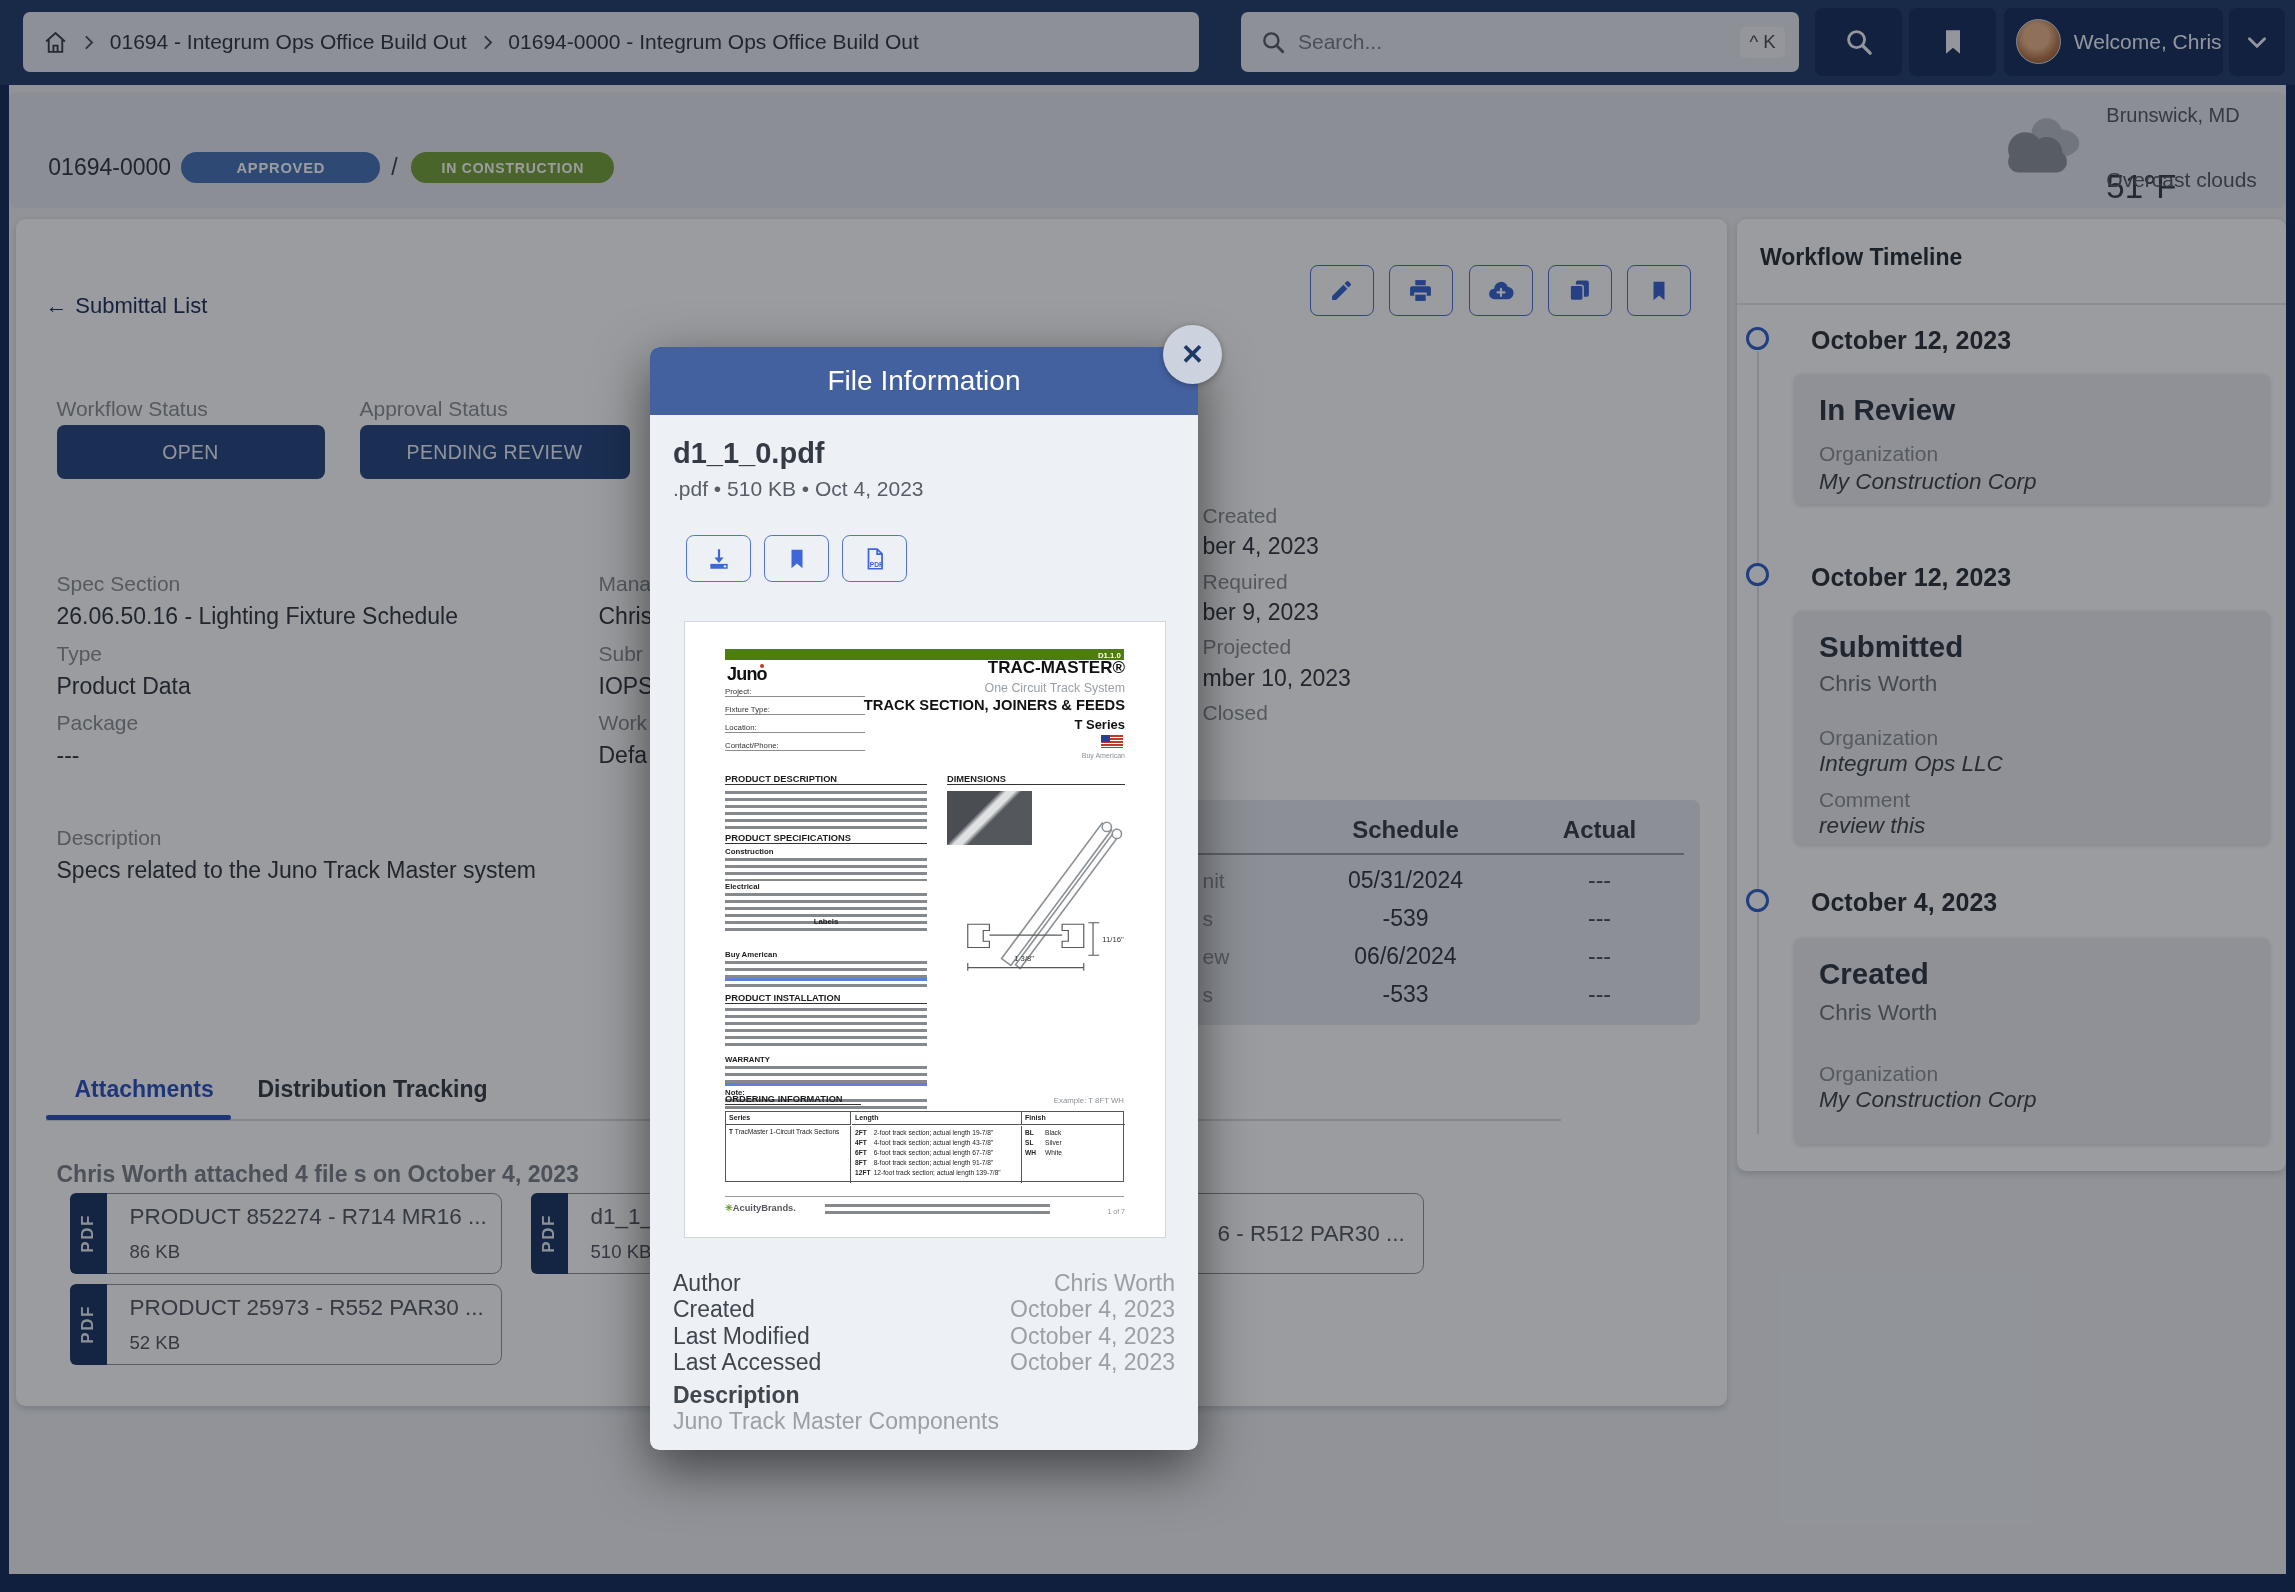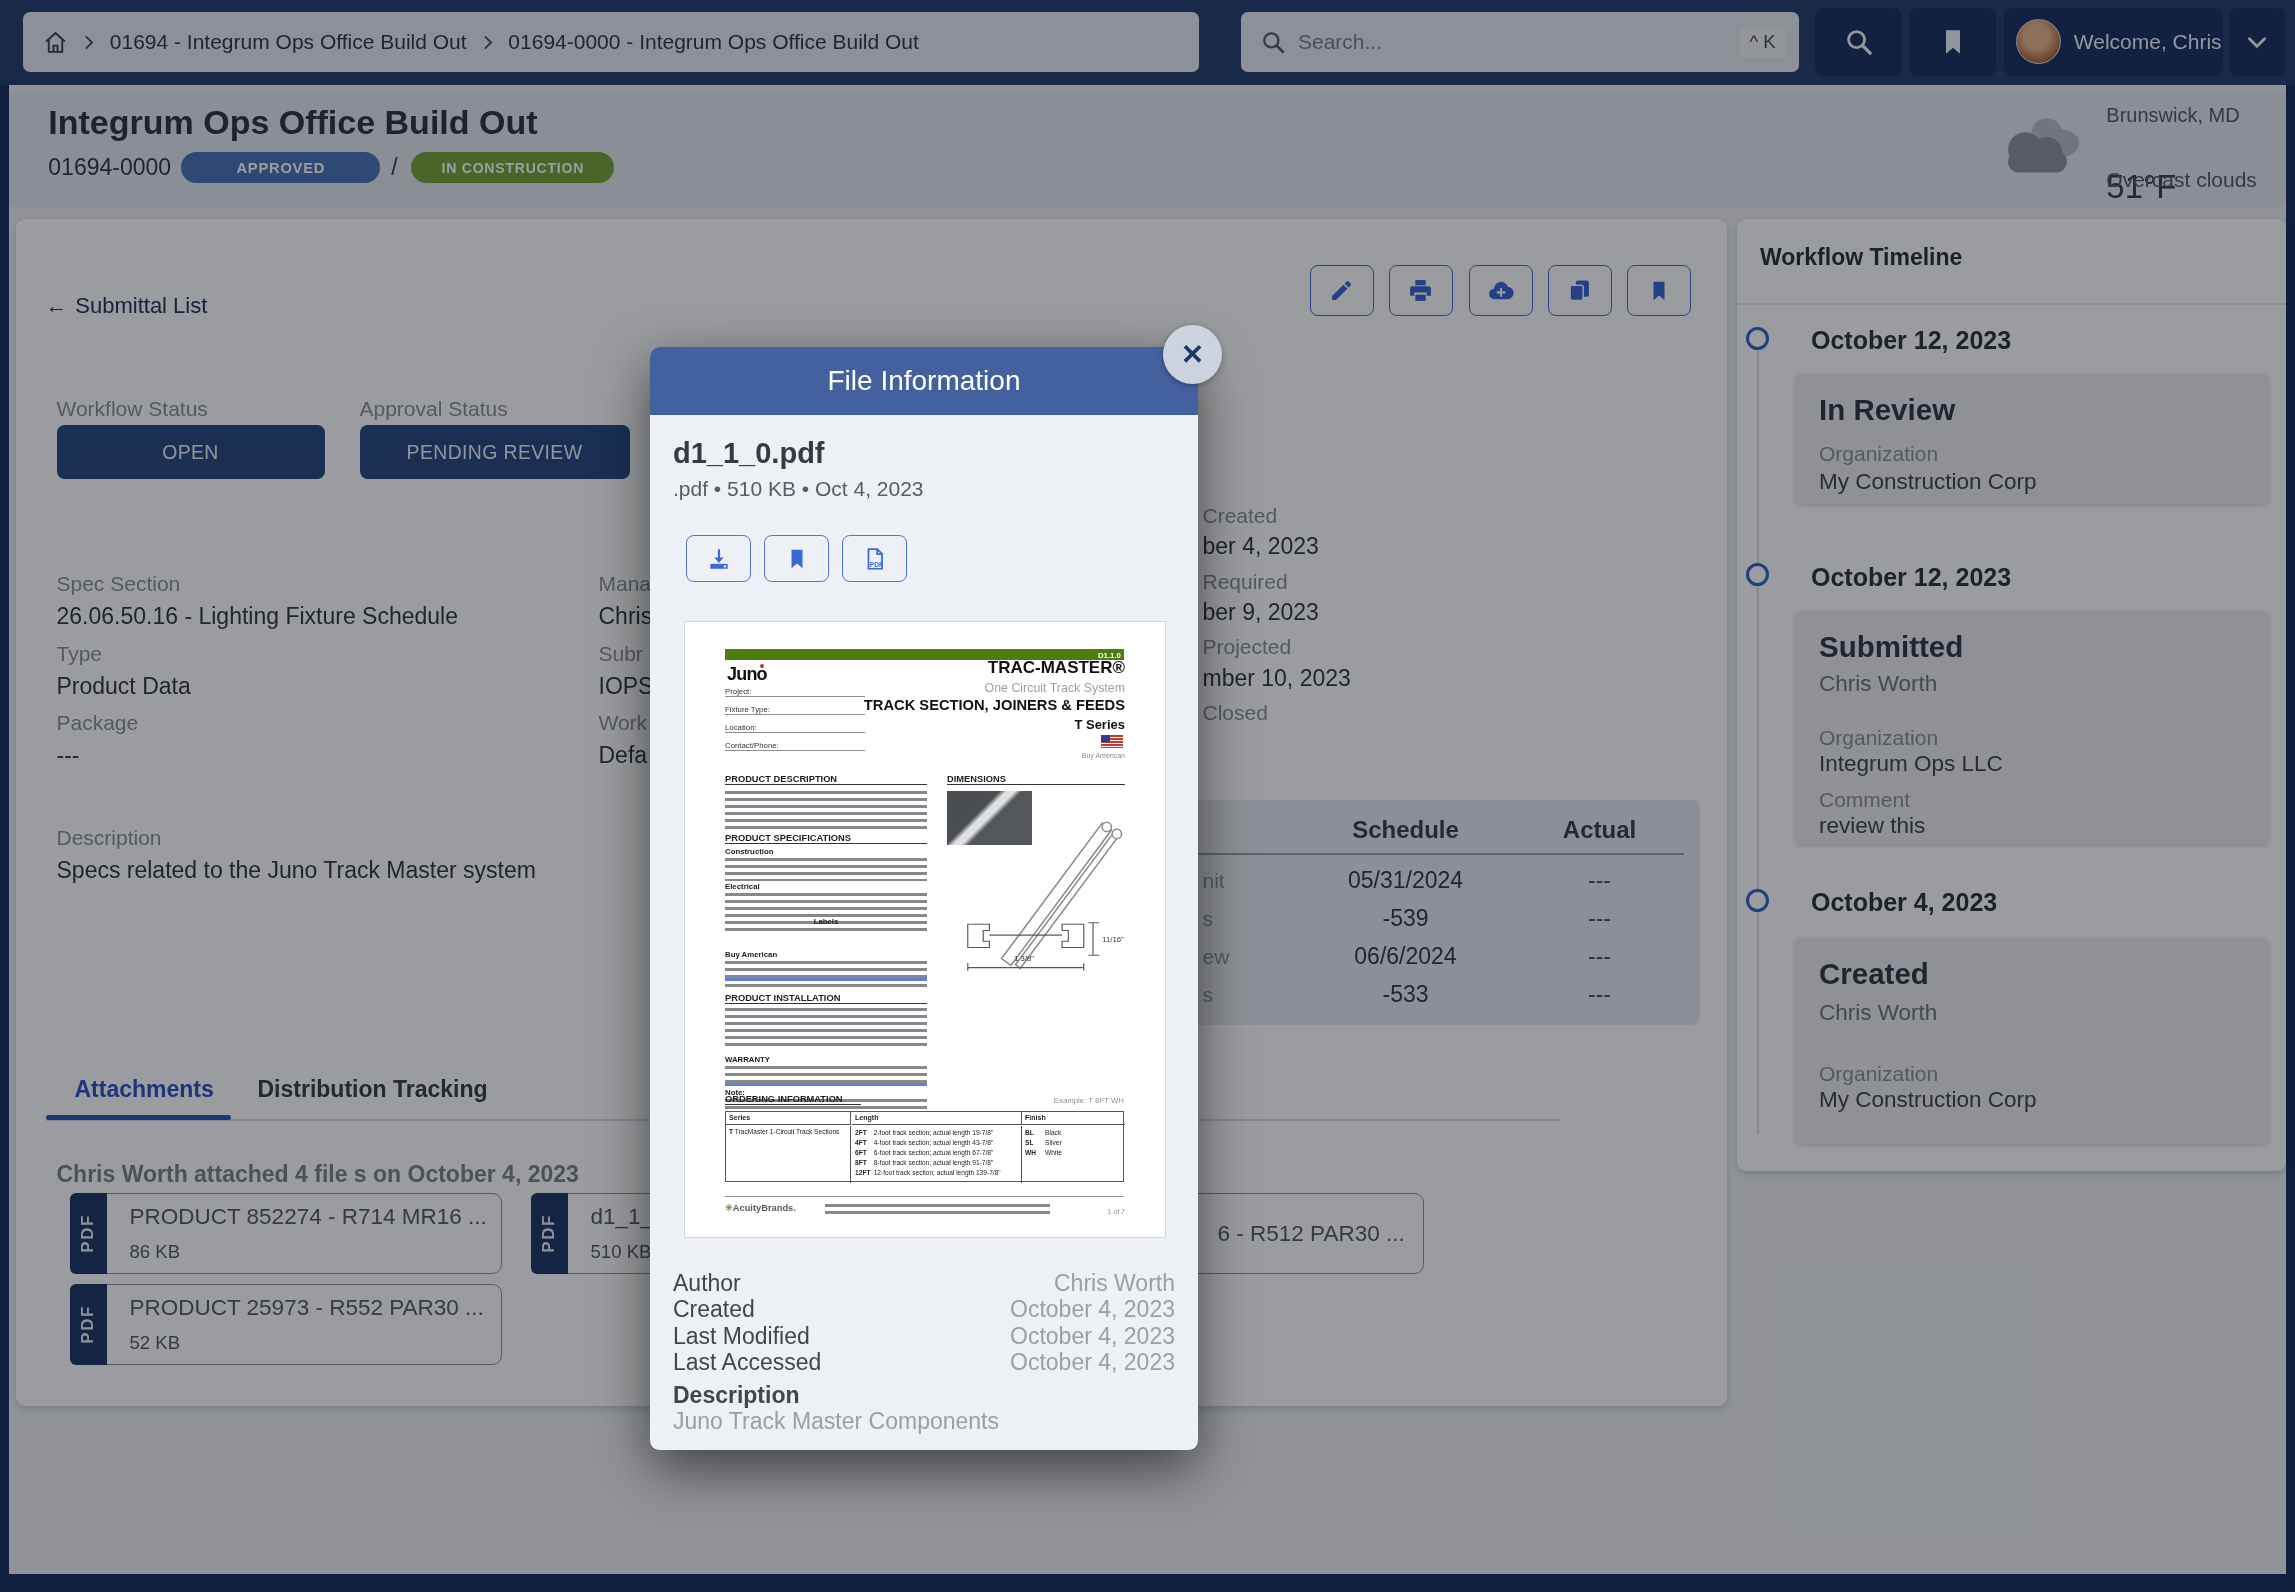--- a/index.html
+++ b/index.html
@@ -27,21 +27,21 @@
   .maincard{left:15.5px;top:219px;width:1711px;height:1187px;background:#ffffff;border-radius:9.3px;box-shadow:0 2.3px 7.8px rgba(30,40,60,.18);}
   .timelinecard{left:1737px;top:219px;width:549px;height:952px;background:#ffffff;border-radius:9.3px;box-shadow:0 2.3px 7.8px rgba(30,40,60,.18);}
   .lbl{font-size:21px;color:#8b9298;}
   .val{font-size:23px;color:#343b44;}
   .navy-pill{background:#284a80;border-radius:7.8px;color:#eef2f8;font-size:19.4px;letter-spacing:0.4px;display:flex;align-items:center;justify-content:center;}
   .actbtn{width:64px;height:51px;border:1.6px solid #4c6fd2;border-radius:7.8px;background:#fff;color:#3d66d6;display:flex;align-items:center;justify-content:center;box-sizing:border-box;}
   .tl-date{font-size:25px;font-weight:700;color:#2f363e;margin-left:18px;}
   .tl-card{background:#ebedf0;border-radius:7.8px;box-shadow:0 1.6px 4.7px rgba(30,40,60,.15);}
   .tl-title{font-size:29.5px;font-weight:700;color:#333b46;}
   .tl-sub{font-size:22.5px;color:#6f767e;}
-  .tl-val{font-size:22.5px;color:#40474f;}
+  .tl-val{font-size:22.5px;color:#40474f;font-style:italic;}
   .tl-lbl{font-size:21px;color:#8b9298;}
   .dot{width:23px;height:23px;border:3.9px solid #3465c8;border-radius:50%;background:#fff;box-sizing:border-box;}
   .fcard-body{border:1.6px solid #8f949a;border-radius:9.3px;background:#fff;box-sizing:border-box;}
   .pdftab{width:37px;background:#1e3a67;border-radius:6.2px 0 0 6.2px;color:#e8ecf2;display:flex;align-items:center;justify-content:center;}
   .pdftab span{writing-mode:vertical-rl;transform:rotate(180deg);font-size:17px;font-weight:700;letter-spacing:1.6px;}
   .fname{font-size:22.5px;color:#555c66;}
   .fsize{font-size:18.6px;color:#555c66;}
   
   .backdrop{left:0;top:0;width:2295px;height:1593px;background:rgba(5,8,14,0.40);z-index:40;}
   .modal{left:650px;top:347px;width:548px;height:1103px;background:#edf0f5;border-radius:9.3px;z-index:60;box-shadow:0 18.6px 54px rgba(0,0,0,.55);}
@@ -126,21 +126,20 @@
     <div class="abs navbtn" style="left:2229px;top:7.8px;width:56px;">
       <span>
         <svg width="26" height="26" viewBox="0 0 24 24" fill="none" stroke="currentColor" stroke-width="2.6" stroke-linecap="round">
             <path d="M5 9l7 7 7-7"></path>
           </svg>
       </span>
     </div>
   </div>
 
   <div class="abs projhead">
-    <div class="abs proj-title">Integrum Ops Office Build Out</div>
     <div class="abs val" style="left:39px;top:62px;">01694-0000</div>
     <div class="abs pill" style="left:172px;top:60px;width:199px;height:31px;background:#4a76b8;font-size:14.7px;">APPROVED</div>
     <div class="abs" style="left:382px;top:62px;font-size:23px;color:#3a414a;">/</div>
     <div class="abs pill" style="left:402px;top:60px;width:203px;height:31px;background:#79a33c;font-size:14px;">IN CONSTRUCTION</div>
 
     <div class="abs" style="left:1979px;top:20px;">
       <svg width="99" height="73" viewBox="0 0 64 47">
         <circle cx="38" cy="14" r="10" fill="#b9bec5"></circle>
           <ellipse cx="46" cy="20" rx="13" ry="9" fill="#b9bec5"></ellipse>
         <circle cx="24" cy="24" r="11" fill="#8f959c"></circle>

